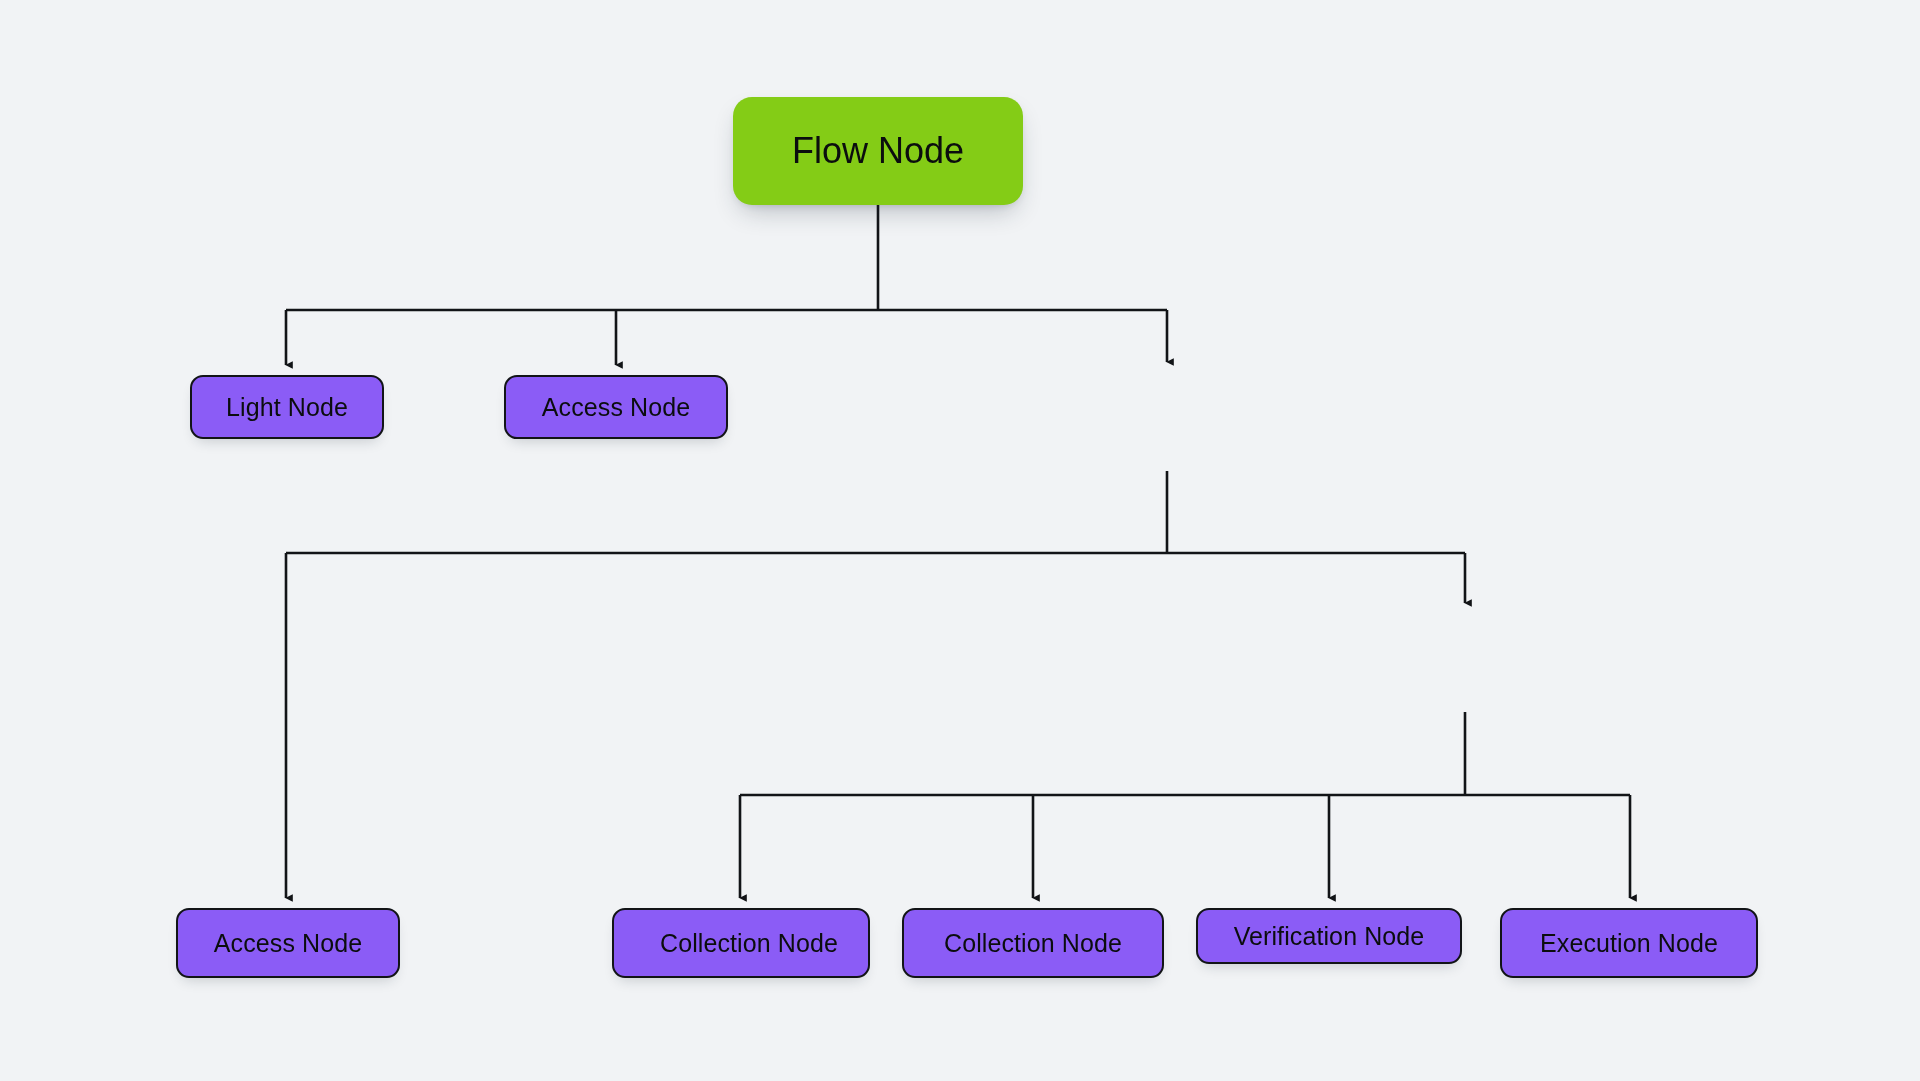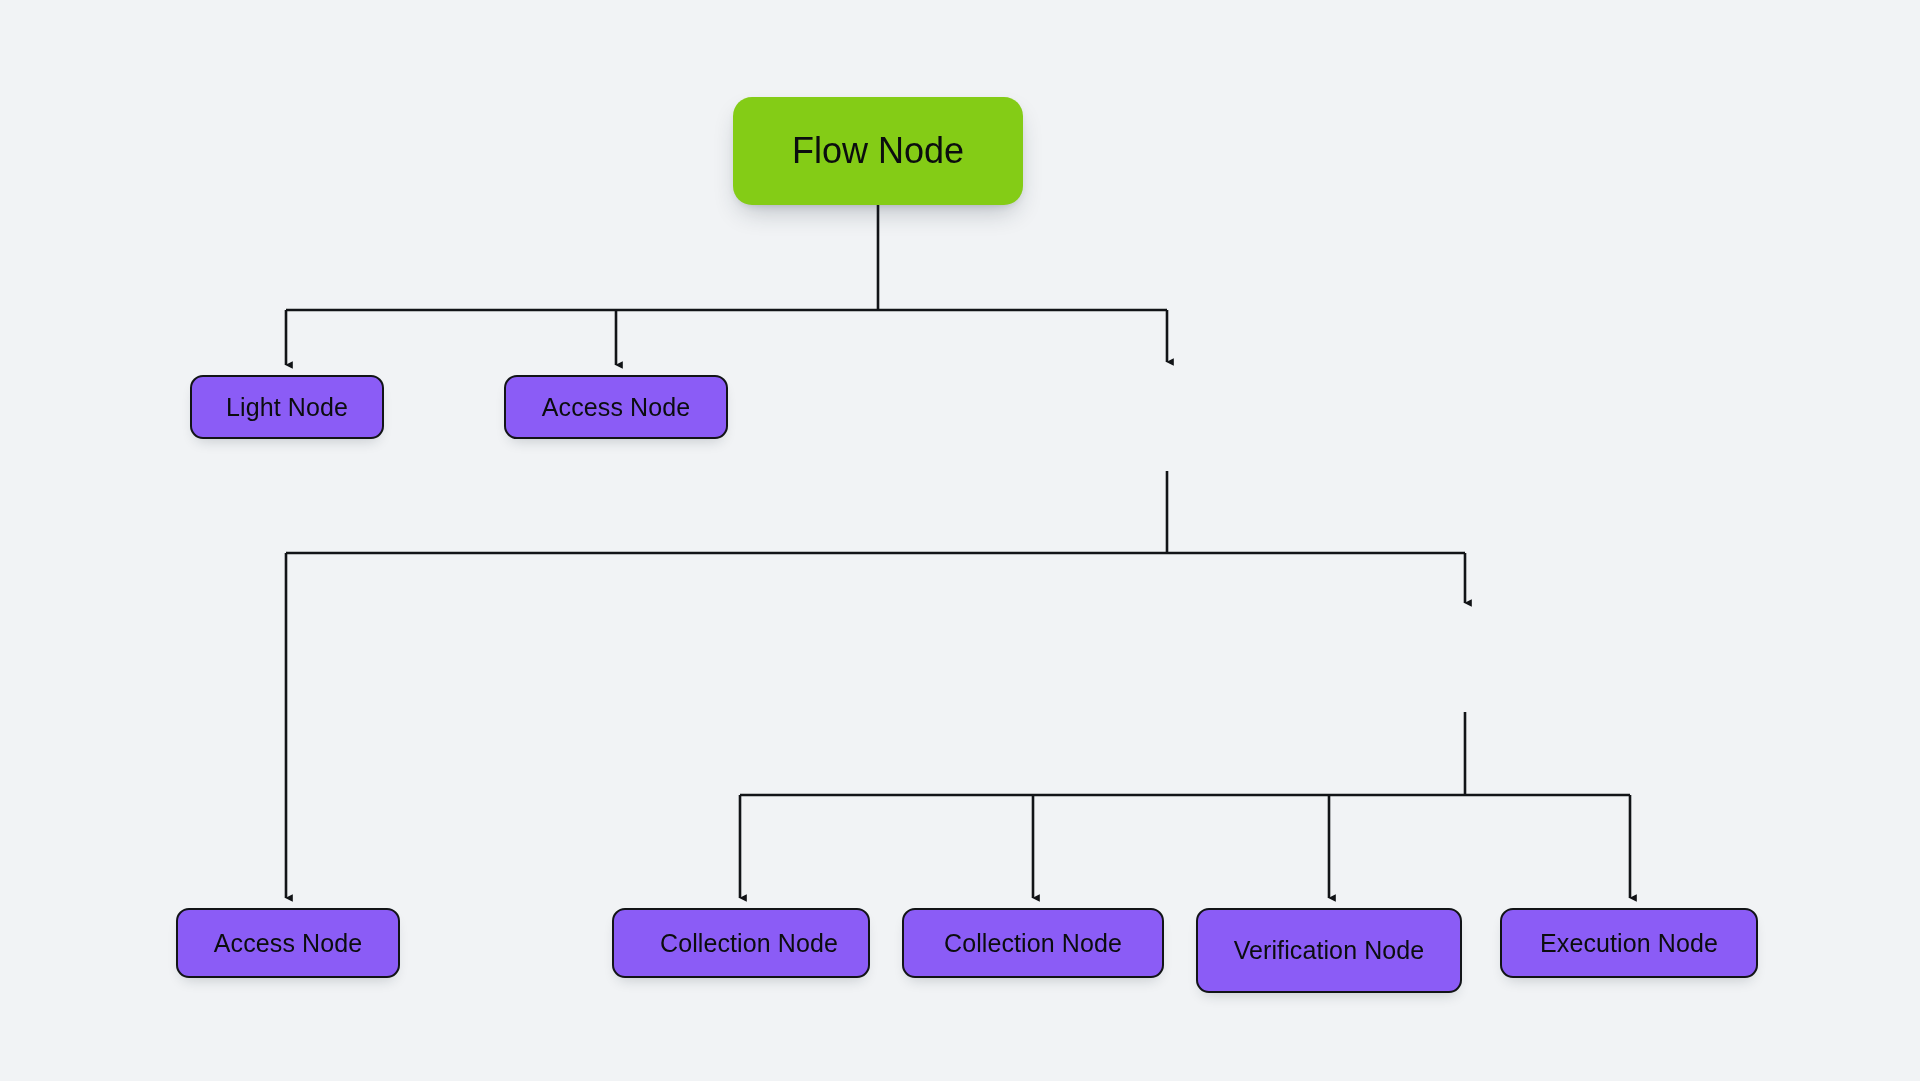--- a/index.html
+++ b/index.html
@@ -131,21 +131,21 @@
 
 
   <div class="node plain" style="left:612px; top:908px; width:258px; height:70px;padding-left:16px;">
     <span>Collection Node</span>
   </div>
 
   <div class="node plain" style="left:902px; top:908px; width:262px; height:70px;">
     <span>Collection Node</span>
   </div>
 
-  <div class="node plain" style="left:1196px; top:908px; width:266px; height:85px;">
+  <div class="node plain" style="left:1196px; top:908px; width:266px; height:56px;">
     <span>Verification Node</span>
   </div>
 
   <div class="node plain" style="left:1500px; top:908px; width:258px; height:70px;">
     <span>Execution Node</span>
   </div>
 
 </div>
 
 </body></html>

